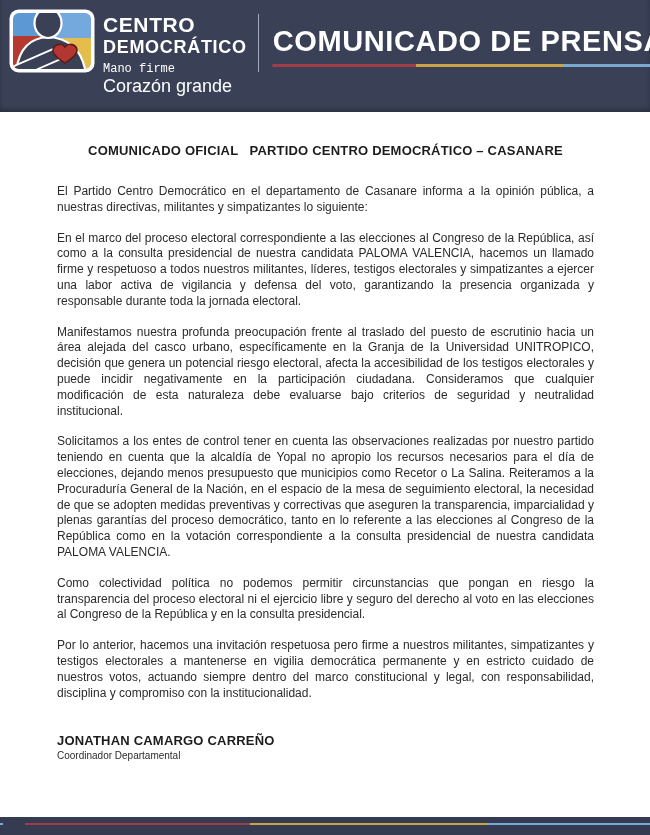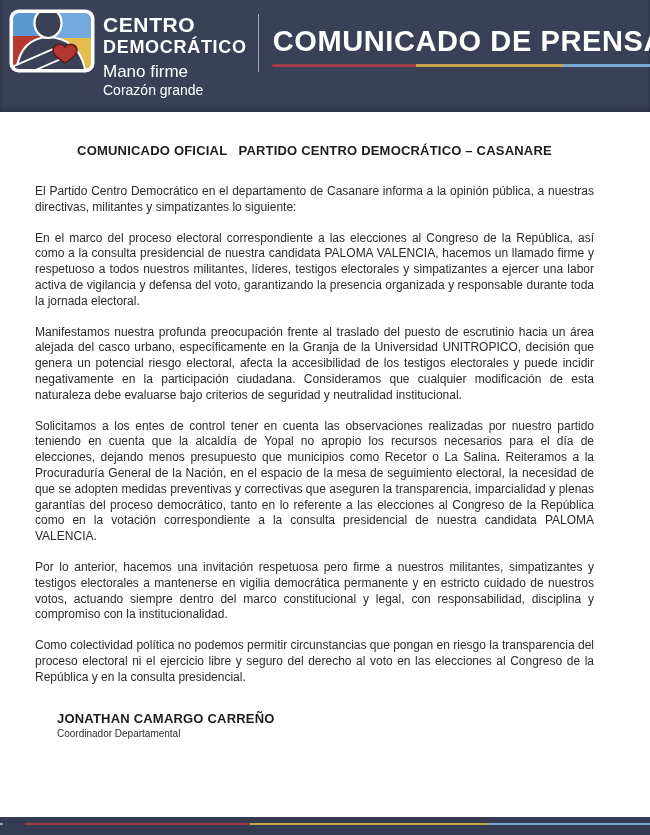--- a/index.html
+++ b/index.html
@@ -20,22 +20,22 @@
     background: var(--banner-bg, #3a4157);
     display: flex;
     align-items: flex-start;
     box-shadow: inset 0 -3px 4px rgba(0,0,0,.25);
   }
   .logo-wrap { display: flex; margin: 8px 0 0 8px; }
   .logo-wrap svg { width: 88px; height: 66px; display: block; }
   .logo-text { color: #fff; margin: 6px 0 0 7px; white-space: nowrap; }
   .logo-name1 { font-size: 21px; font-weight: bold; letter-spacing: .6px; line-height: 1.05; }
   .logo-name2 { font-size: 18px; font-weight: bold; letter-spacing: .7px; line-height: 1.25; }
-  .logo-slogan1 { font-size: 17px; line-height: 1.22; margin-top: 3px; }
-  .logo-slogan2 { font-size: 14px; line-height: 1.22; }
+  .logo-slogan1 { font-size: 12px; line-height: 1.22; margin-top: 3px; font-family: Liberation Mono, monospace; }
+  .logo-slogan2 { font-size: 18px; line-height: 1.22; }
   .banner-divider {
     width: 1px; height: 58px; margin: 14px 0 0 11px;
     background: rgba(222,228,240,.65); flex: 0 0 auto;
   }
   .banner-main { flex: 1; position: relative; height: 100%; }
   .banner-title {
     margin: 25px 6px 0 14px;
     color: #ffffff;
     font-size: 29px;
     font-weight: bold;
@@ -43,42 +43,42 @@
     text-align: center;
     white-space: nowrap;
   }
   .banner-stripe { position: absolute; top: 64px; left: 13px; right: 0; height: 3px; display: flex; }
   .banner-stripe .seg-red    { width: 144px; background: var(--stripe-red, #a03d48); border-radius: 2px 0 0 2px; }
   .banner-stripe .seg-yellow { width: 147px; background: var(--stripe-yellow, #c9a348); }
   .banner-stripe .seg-blue   { flex: 1; background: var(--stripe-blue, #79a9d3); }
 
   
   .doc {
-    padding: 31px 56px 0 35px;
+    padding: 31px 56px 0 57px;
     color: var(--text, #2b2b2b);
   }
   .doc-title {
     margin: 0 0 26px 0;
     font-size: 13px;
     font-weight: bold;
     color: #1c1c1c;
     text-align: center;
     letter-spacing: .2px;
     white-space: pre-wrap;
   }
   .doc p {
     margin: 0 0 15px 0;
     font-size: 12px;
     line-height: 15.8px;
     text-align: justify;
     text-justify: inter-word;
   }
   .doc p span.b { font-weight: normal; }
 
-  .signature { position: absolute; left: 57px; top: 711px; }
+  .signature { position: absolute; left: 57px; top: 733px; }
   .sig-name { font-size: 13px; font-weight: bold; color: #1c1c1c; letter-spacing: .2px; }
   .sig-role { font-size: 10px; color: #2b2b2b; margin-top: 2px; }
 
   
   .footer {
     position: absolute; left: 0; bottom: 0; width: 100%; height: 18px;
     background: var(--footer-bg, #353c52);
   }
   .footer-stripe { position: absolute; top: 6px; left: 0; width: 100%; height: 2px; display: flex; }
   .footer-stripe .f-notch  { width: 3px;  background: var(--stripe-blue, #79a9d3); }
@@ -133,22 +133,22 @@
     </div>
   </header>
 
   <main class="doc">
     <h2 class="doc-title">COMUNICADO OFICIAL   PARTIDO CENTRO DEMOCRÁTICO – CASANARE</h2>
     <div>
         <p><span>El Partido Centro Democrático en el departamento de Casanare informa a la opinión pública, a nuestras directivas, militantes y simpatizantes lo siguiente:</span></p>
         <p><span>En el marco del proceso electoral correspondiente a las elecciones al Congreso de la República, así como a la consulta presidencial de nuestra candidata </span><span class="b">PALOMA VALENCIA,</span><span> hacemos un llamado firme y respetuoso a todos nuestros militantes, líderes, testigos electorales y simpatizantes a ejercer una labor activa de vigilancia y defensa del voto, garantizando la presencia organizada y responsable durante toda la jornada electoral</span><span class="b">.</span></p>
         <p><span>Manifestamos nuestra profunda preocupación frente al traslado del puesto de escrutinio hacia un área alejada del casco urbano, específicamente en la </span><span class="b">Granja de la Universidad UNITROPICO</span><span>, decisión que genera un potencial riesgo electoral, afecta la accesibilidad de los testigos electorales y puede incidir negativamente en la participación ciudadana. Consideramos que cualquier modificación de esta naturaleza debe evaluarse bajo criterios de seguridad y neutralidad institucional.</span></p>
         <p><span>Solicitamos a los entes de control tener en cuenta las observaciones realizadas por nuestro partido teniendo en cuenta que la alcaldía de Yopal no apropio los recursos necesarios para el día de elecciones, dejando menos presupuesto que municipios como Recetor o La Salina. Reiteramos a la </span><span class="b">Procuraduría General de la Nación,</span><span> en el espacio de la mesa de seguimiento electoral, la necesidad de que se adopten medidas preventivas y correctivas que aseguren la transparencia, imparcialidad y plenas garantías del proceso democrático, tanto en lo referente a las elecciones al </span><span class="b">Congreso de la República</span><span> como en la votación correspondiente a la consulta presidencial de nuestra candidata </span><span class="b">PALOMA VALENCIA.</span></p>
+        <p><span>Como colectividad política no podemos permitir circunstancias que pongan en riesgo la transparencia del proceso electoral ni el ejercicio libre y seguro del derecho al voto en las elecciones al Congreso de la República y en la consulta presidencial.</span></p>
         <p><span>Por lo anterior, hacemos una invitación respetuosa pero firme a nuestros militantes, simpatizantes y testigos electorales a mantenerse en vigilia democrática permanente y en estricto cuidado de nuestros votos, actuando siempre dentro del marco constitucional y legal, con responsabilidad, disciplina y compromiso con la institucionalidad.</span></p>
-        <p><span>Como colectividad política no podemos permitir circunstancias que pongan en riesgo la transparencia del proceso electoral ni el ejercicio libre y seguro del derecho al voto en las elecciones al Congreso de la República y en la consulta presidencial.</span></p>
       </div>
   </main>
 
   <div class="signature">
     <div class="sig-name">JONATHAN CAMARGO CARREÑO</div>
     <div class="sig-role">Coordinador Departamental</div>
   </div>
 
   <footer class="footer">
     <div class="footer-stripe">

